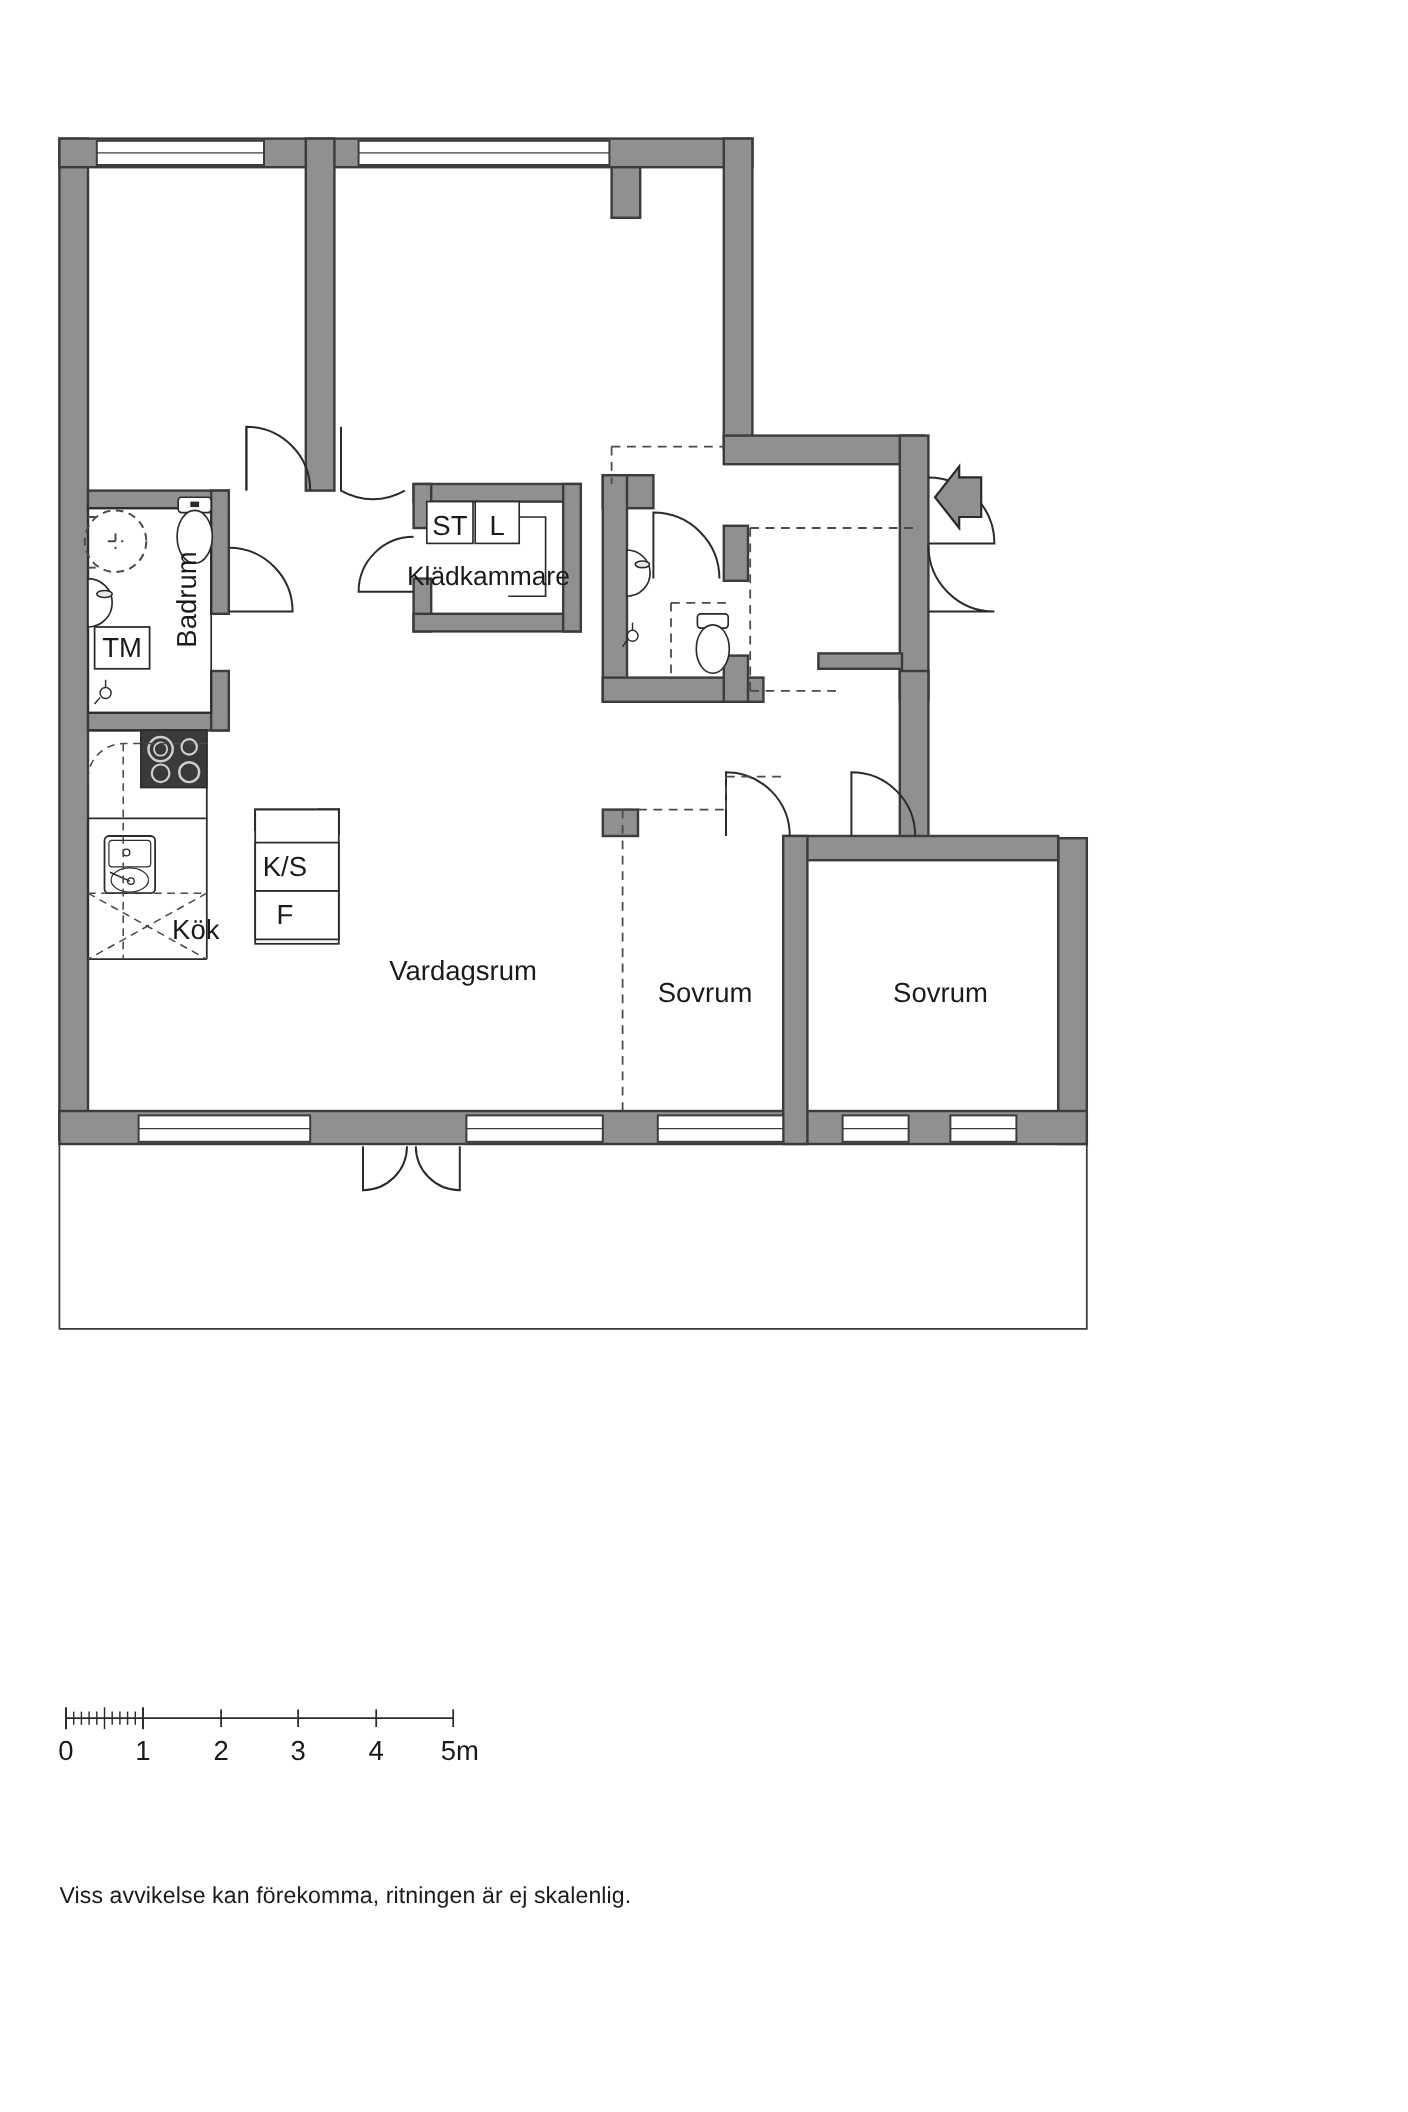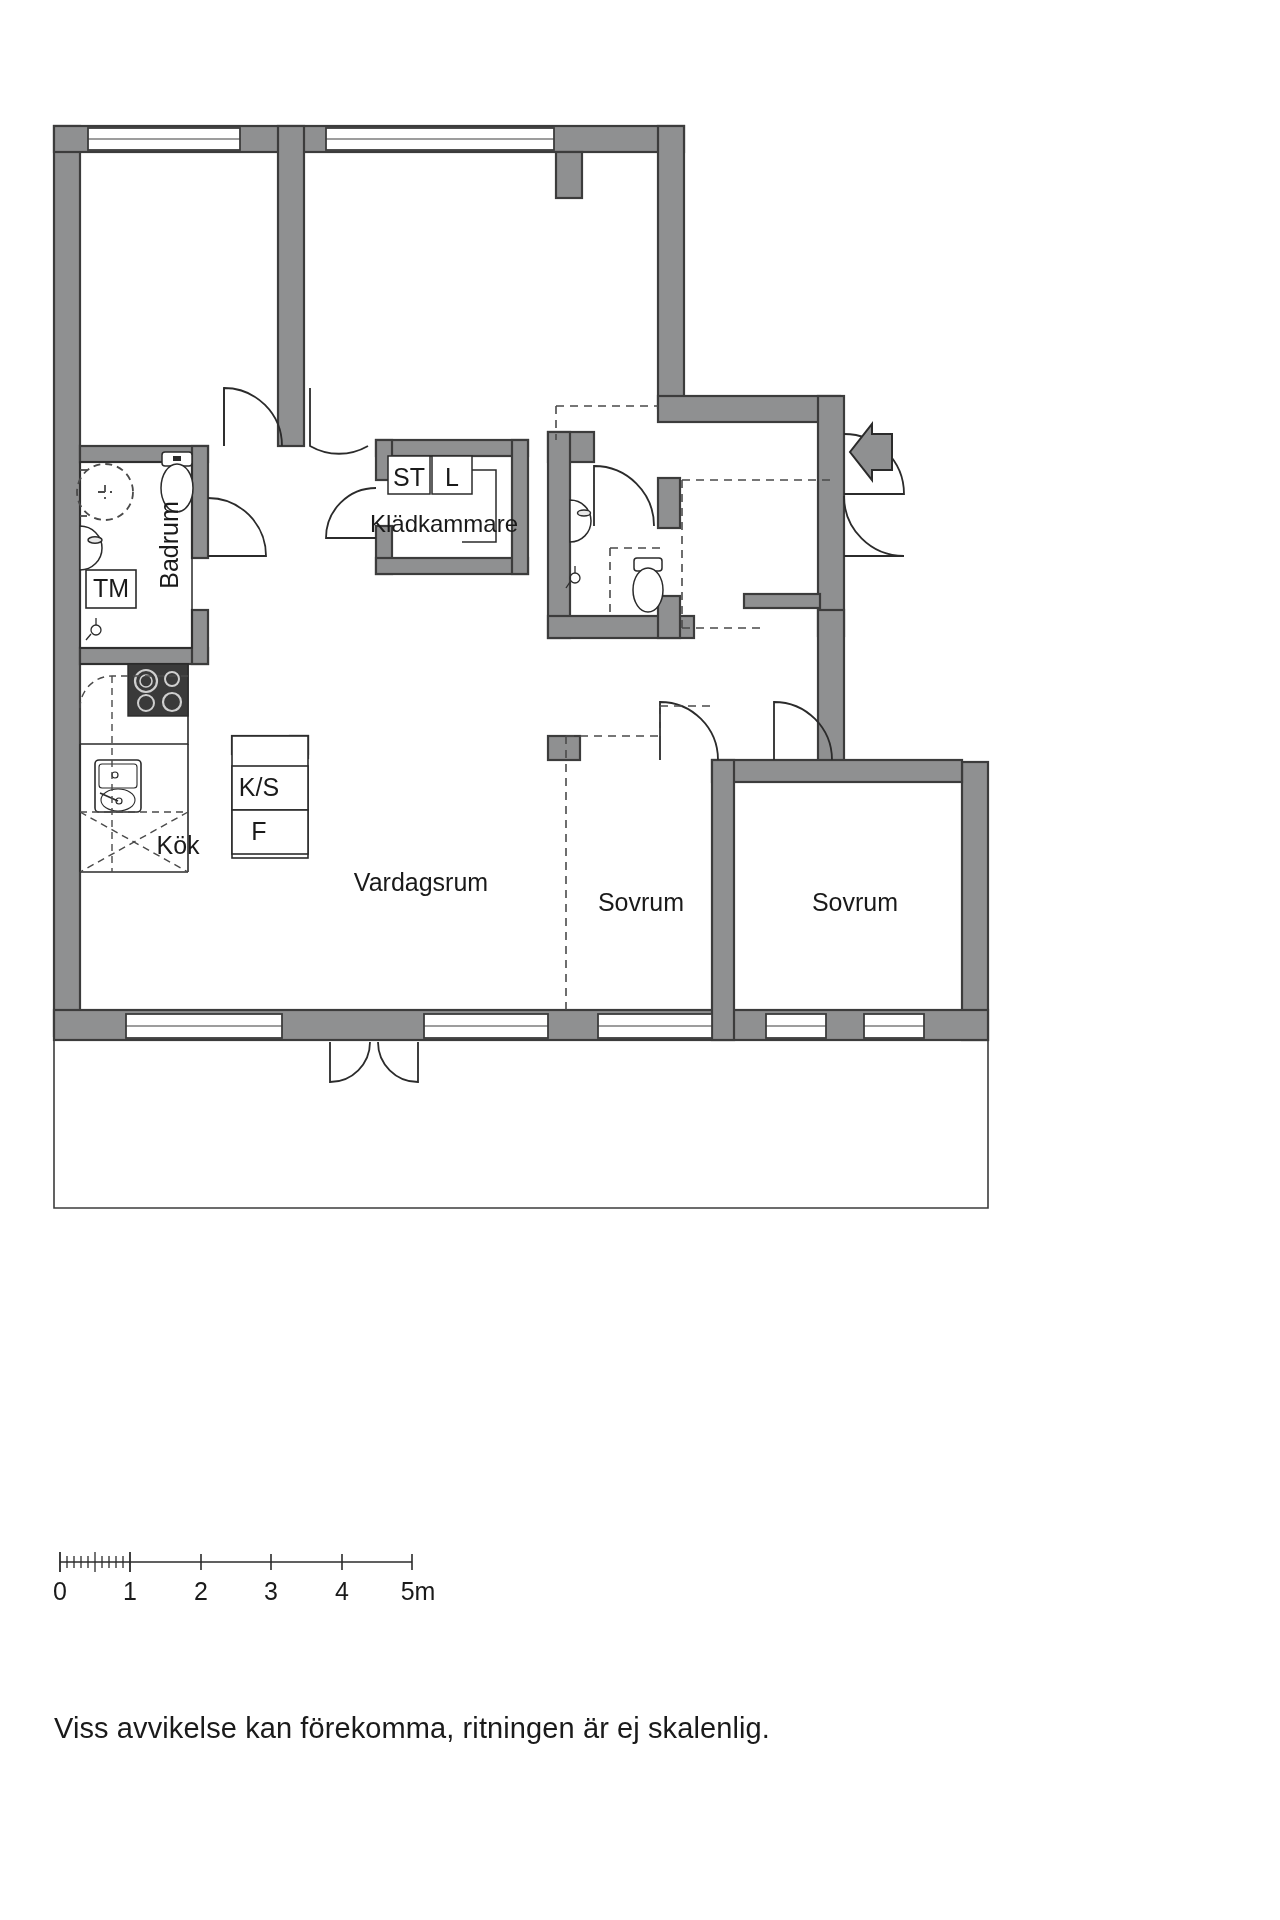--- a/index.html
+++ b/index.html
@@ -3,21 +3,21 @@
 <meta charset="utf-8">
 <title>Planritning</title>
 <style>
   html,body{margin:0;padding:0;background:#ffffff;}
   body{width:1280px;height:1920px;font-family:"Liberation Sans",sans-serif;color:#1a1a1a;position:relative;overflow:hidden;}
   #plan-root{position:absolute;left:0;top:0;width:1280px;height:1920px;}
   svg.plan{display:block;}
   .rlabel{font-family:"Liberation Sans",sans-serif;fill:#1a1a1a;font-size:25px;}
   .rlabel-sm{font-family:"Liberation Sans",sans-serif;fill:#1a1a1a;font-size:24px;}
   .scale-num{font-family:"Liberation Sans",sans-serif;fill:#1a1a1a;font-size:25px;}
-  .caption{position:absolute;left:54px;top:1712px;font-size:29px;color:#1a1a1a;
+  .caption{position:absolute;left:54px;top:1712px;font-size:21px;color:#1a1a1a;
            font-family:"Liberation Sans",sans-serif;letter-spacing:.1px;white-space:nowrap;}
 </style>
 </head>
 <body>
 
 <div id="plan-root">
 
 <svg class="plan" width="1280" height="1920" viewBox="0 0 1280 1920" xmlns="http://www.w3.org/2000/svg">
 
   <rect x="0" y="0" width="1280" height="1920" fill="#ffffff"></rect>

